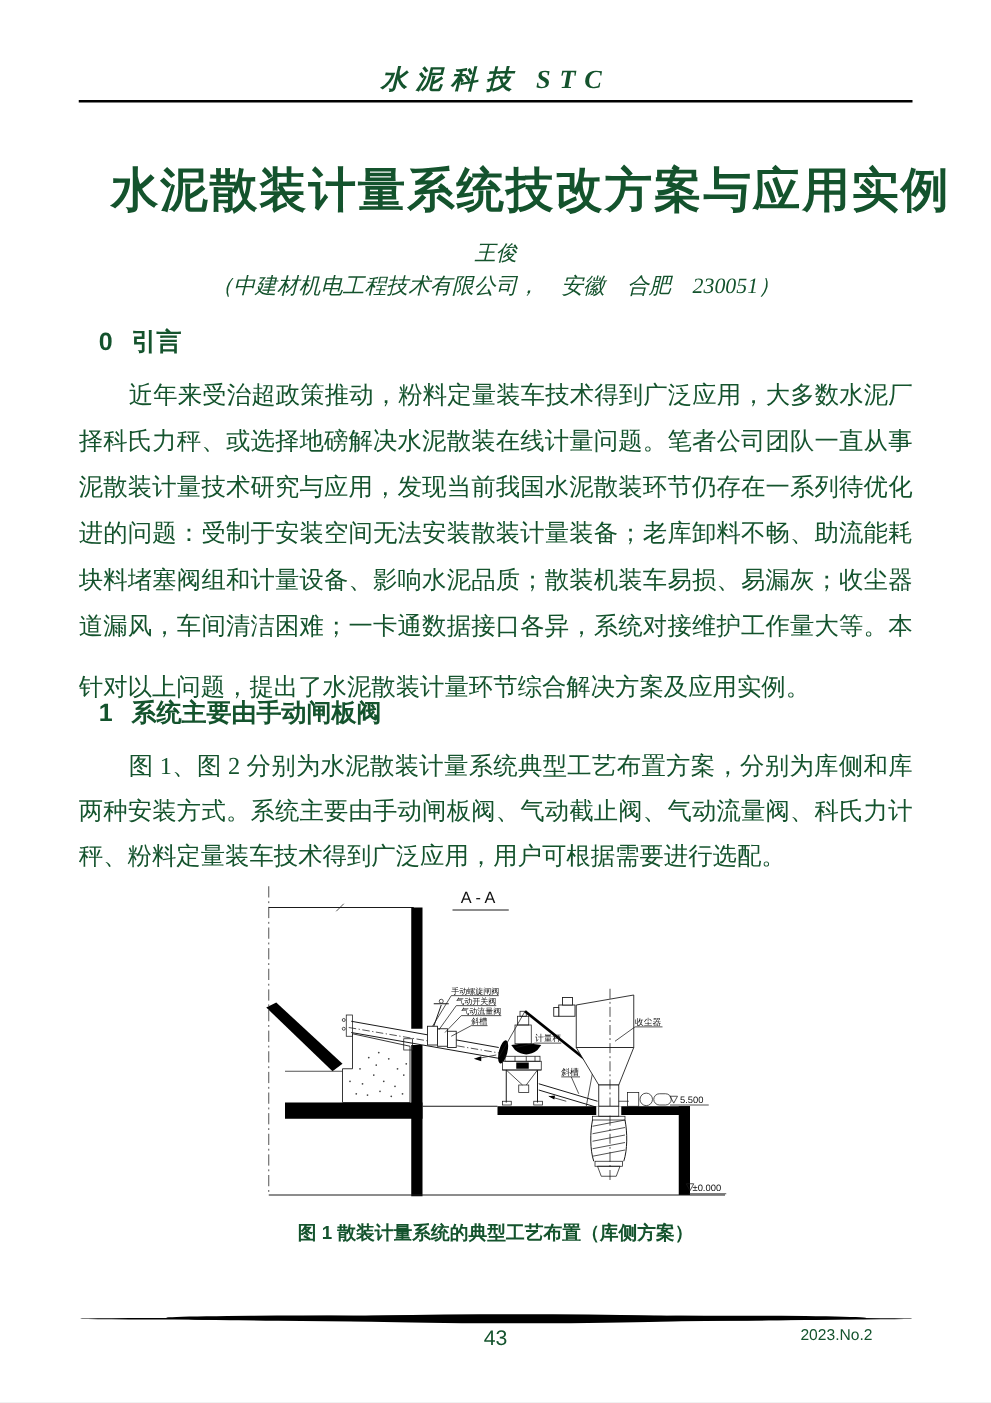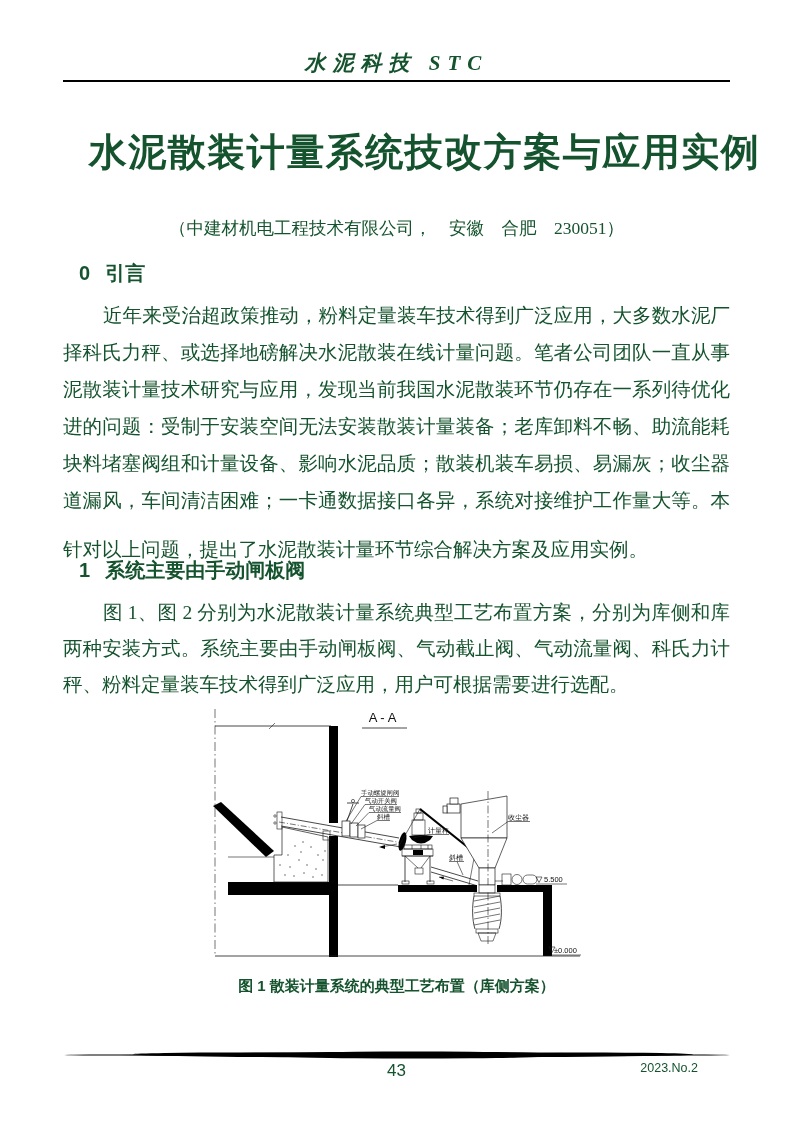--- a/index.html
+++ b/index.html
@@ -5,21 +5,21 @@
   html,body{margin:0;padding:0;background:#e8e8e8;}
   .page{position:relative;width:793px;height:1122px;background:#ffffff;margin:0 auto;
         font-family:"Liberation Serif","DejaVu Serif",serif;color:#14532d;overflow:hidden;}
   .abs{position:absolute;}
   .center{left:0;width:100%;text-align:center;}
   .journal{top:49px;font-size:21px;font-weight:bold;font-style:italic;letter-spacing:7px;}
   .rule{top:80px;left:63px;width:667px;border-top:2.5px solid #000;height:0;}
   .title{top:127px;font-size:38px;font-weight:bold;letter-spacing:1.5px;
          font-family:"Liberation Sans","DejaVu Sans",sans-serif;margin-left:28px;}
   .author{top:191px;font-size:17px;font-style:italic;}
-  .affil{top:216px;font-size:17.5px;}
+  .affil{top:216px;font-size:17.5px;font-style:italic;}
   .sechead{left:79px;font-size:20px;font-weight:bold;
            font-family:Liberation Sans, sans-serif;}
   .sechead .no{margin-right:15px;}
   .bodyline{left:63px;width:667px;font-size:19.5px;height:30px;overflow:hidden;
             text-align:justify;text-align-last:justify;}
   .bodyline.first{padding-left:40px;width:627px;}
   .bodyline.last{text-align:left;text-align-last:left;}
   .figwrap{left:185px;top:705px;width:400px;height:262px;}
   .caption{top:977px;font-size:15px;font-weight:bold;
            font-family:"Liberation Sans","DejaVu Sans",sans-serif;}
@@ -36,20 +36,21 @@
 </style>
 </head>
 <body>
 
 <div class="page">
 
   <div class="abs center journal">水泥科技 STC</div>
   <div class="abs rule"></div>
 
   <div class="abs center title">水泥散装计量系统技改方案与应用实例</div>
+  <div class="abs center author">王俊</div>
   <div class="abs center affil">（中建材机电工程技术有限公司，　安徽　合肥　230051）</div>
 
   <div class="abs sechead" style="top:260px">
     <span class="no">0</span><span>引言</span>
   </div>
 
   <div class="abs bodyline first" style="top:302px">近年来受治超政策推动，粉料定量装车技术得到广泛应用，大多数水泥厂或选</div>
   <div class="abs bodyline" style="top:339px">择科氏力秤、或选择地磅解决水泥散装在线计量问题。笔者公司团队一直从事水</div>
   <div class="abs bodyline" style="top:376px">泥散装计量技术研究与应用，发现当前我国水泥散装环节仍存在一系列待优化改</div>
   <div class="abs bodyline" style="top:413px">进的问题：受制于安装空间无法安装散装计量装备；老库卸料不畅、助流能耗高；</div>

